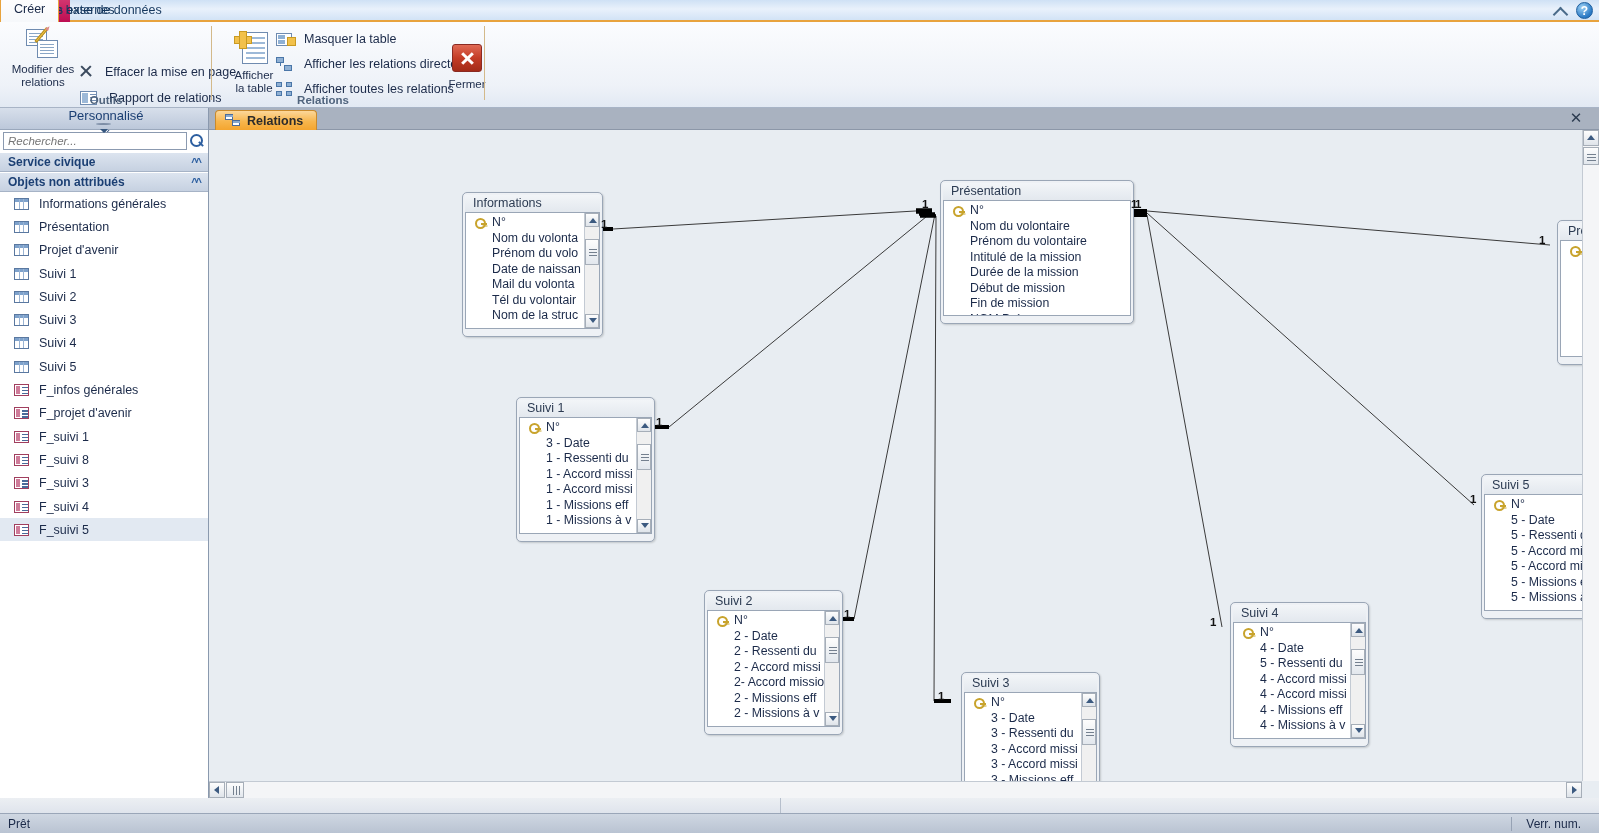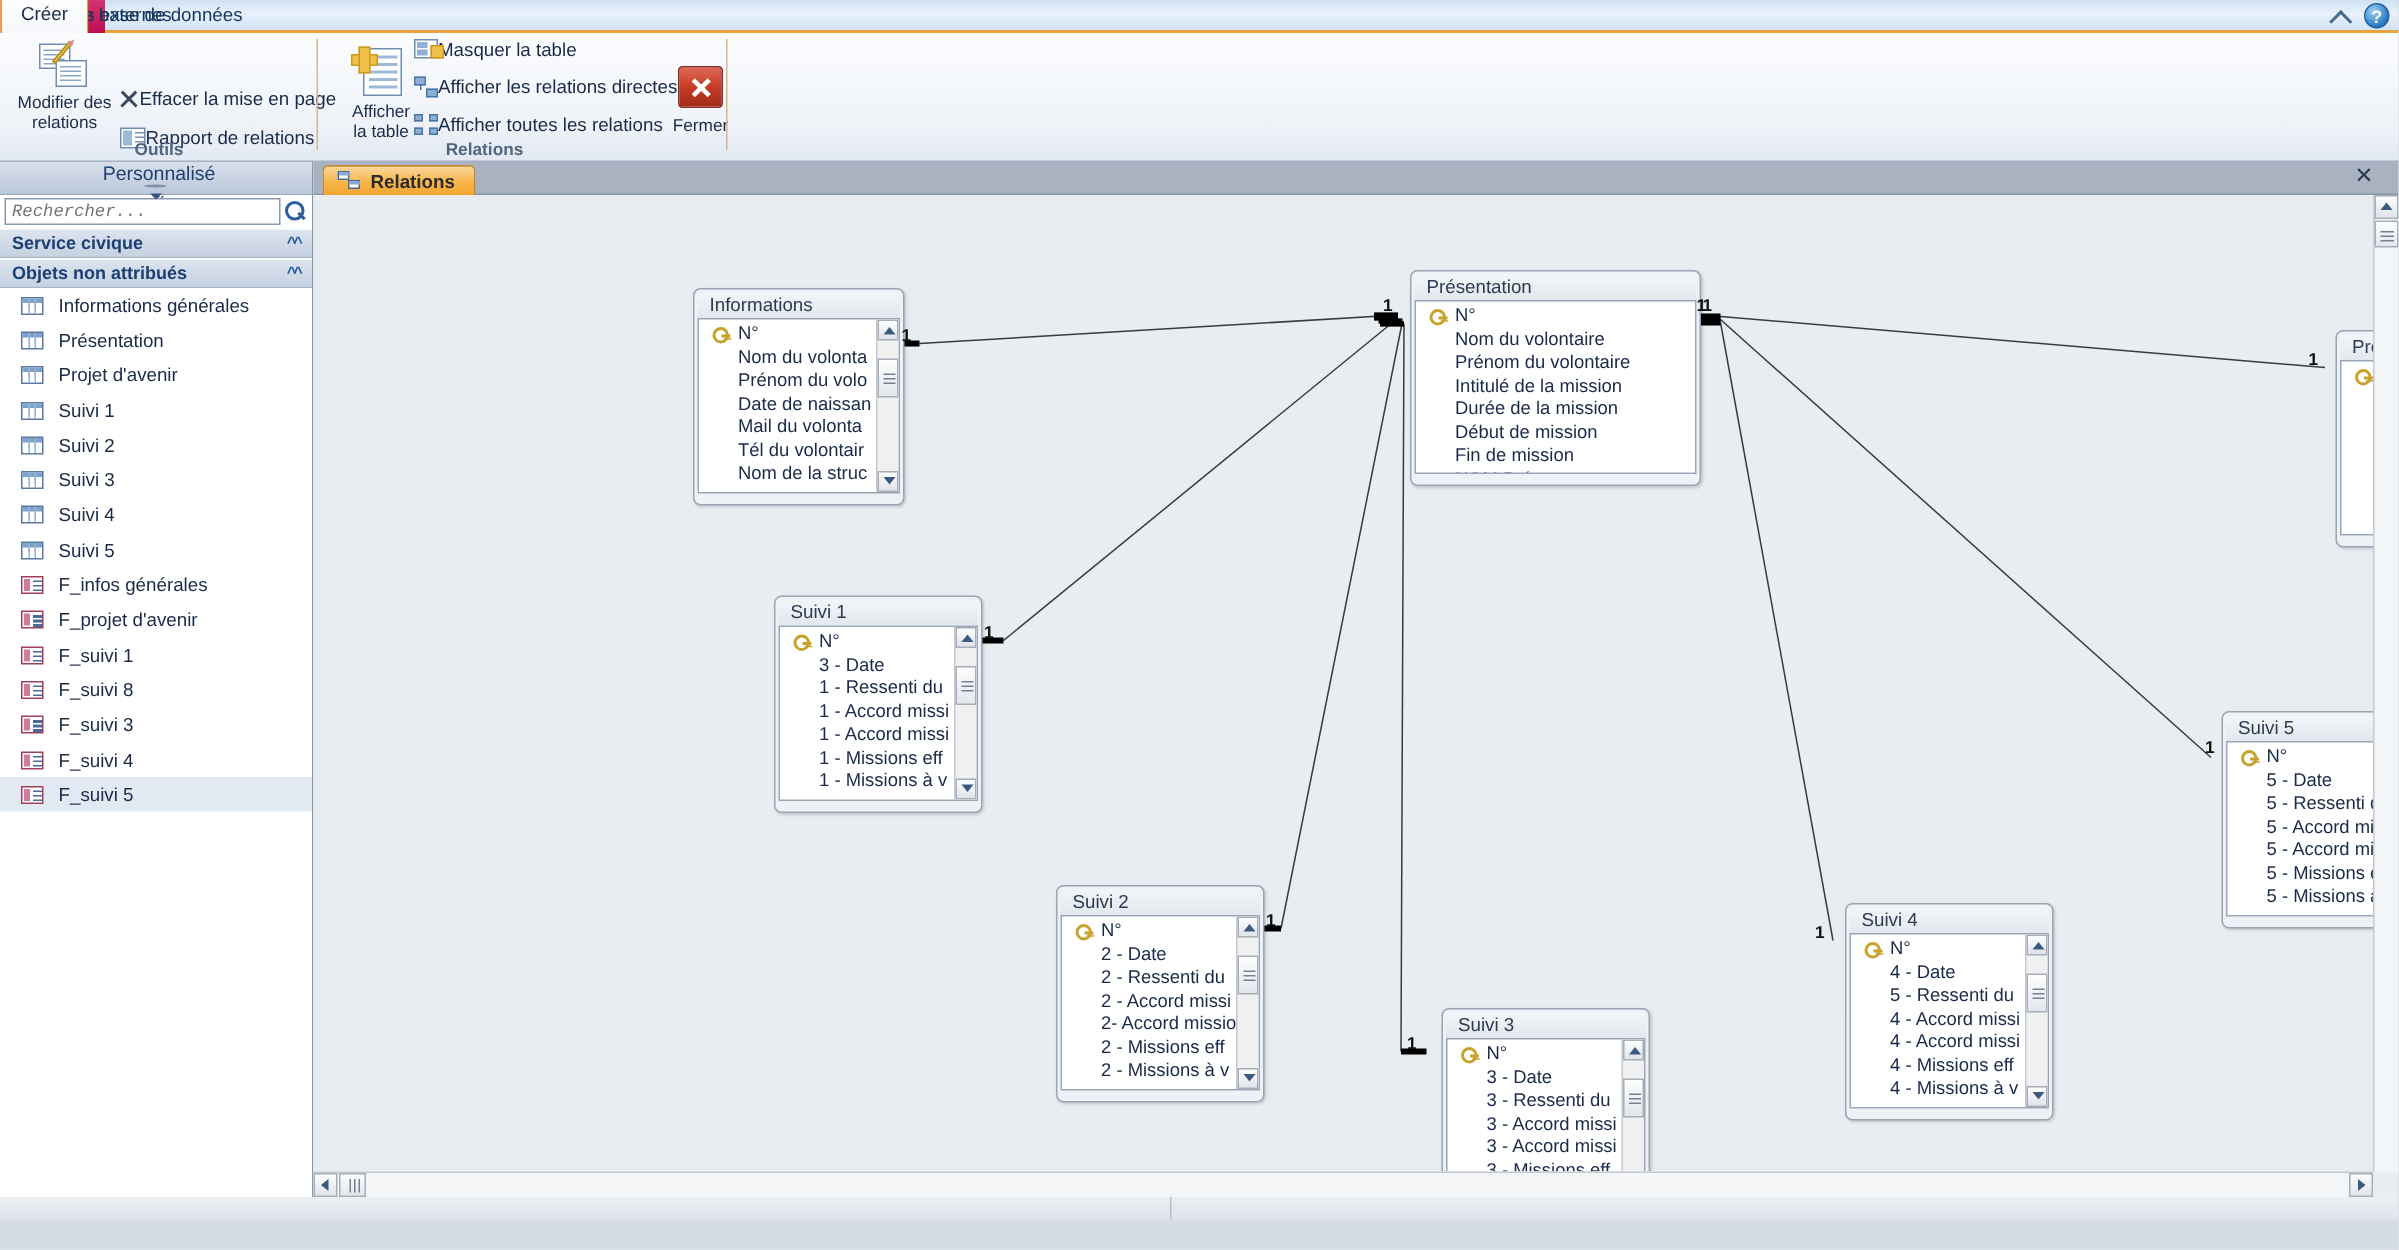--- a/index.html
+++ b/index.html
@@ -59,21 +59,21 @@
     font-size:11.5px;color:#51657e;font-weight:bold;
   }
   .rgroup .sep{
     position:absolute;right:0;top:4px;width:1px;height:74px;background:#d3b98a;
   }
   .bigbtn{
     position:absolute;text-align:center;width:74px;cursor:default;
   }
   .bigbtn .lbl{font-size:11.5px;line-height:13px;color:#1b2a49;}
   .smallbtn{
-    position:absolute;height:20px;display:flex;align-items:flex-start;gap:0;
+    position:absolute;height:20px;display:flex;align-items:flex-end;gap:12px;
     font-size:12.5px;color:#1b2a49;cursor:default;white-space:nowrap;
   }
 
   
   .ic{display:inline-block;position:relative;flex:0 0 auto;}
   .ic-doc-pencil{width:34px;height:32px;}
   .ic-doc-pencil .p1{position:absolute;left:0;top:1px;width:21px;height:17px;background:#fff;border:1px solid #6f8bb0;}
   .ic-doc-pencil .p1::after{content:"";position:absolute;left:2px;top:3px;width:14px;height:1px;
      box-shadow:0 0 0 0 #8aa6c6,0 3px 0 0 #8aa6c6,0 6px 0 0 #8aa6c6,0 9px 0 0 #8aa6c6;background:#8aa6c6;}
   .ic-doc-pencil .p2{position:absolute;left:11px;top:12px;width:21px;height:18px;background:#fff;border:1px solid #6f8bb0;}
@@ -139,21 +139,21 @@
   .nav-dd{
     width:15px;height:15px;border-radius:50%;border:1px solid #7d8ea6;
     background:linear-gradient(to bottom,#f4f7fb,#ccd6e4);position:relative;margin-right:6px;
   }
   .nav-dd::after{content:"";position:absolute;left:3.5px;top:5px;border-left:4px solid transparent;
      border-right:4px solid transparent;border-top:4px solid #35567e;}
   .nav-collapse{font-size:12px;color:#2d4d7a;letter-spacing:-1px;}
   .nav-search{height:22px;display:flex;align-items:center;padding:2px 3px;background:#fff;}
   .nav-search input{
     flex:1;height:18px;border:1px solid #8b9ab0;font-style:italic;font-size:11.5px;
-    padding:0 4px;color:#707a88;font-family:Liberation Mono, monospace;outline:none;
+    padding:0 4px;color:#707a88;font-family:Liberation Sans, sans-serif;outline:none;
   }
   .mag{width:18px;height:18px;position:relative;flex:0 0 auto;}
   .mag::before{content:"";position:absolute;left:3px;top:2px;width:9px;height:9px;border:2px solid #2d5fa0;border-radius:50%;}
   .mag::after{content:"";position:absolute;left:11px;top:11px;width:6px;height:2px;background:#2d5fa0;transform:rotate(45deg);}
   .grp-hdr{
     height:20px;display:flex;align-items:center;padding:0 8px;
     background:linear-gradient(to bottom,#dce4ef 0%,#c6d1e1 100%);
     border-top:1px solid #fff;border-bottom:1px solid #a6b3c6;
     font-weight:bold;font-size:12px;color:#1b3f73;
   }
@@ -652,13 +652,17 @@
     <div class="canv-hsb">
       <div class="sb-btn left"></div>
       <div class="sb-thumb"></div>
       <div class="sb-btn right"></div>
     </div>
   </div>
 
   <div class="filler"></div>
   <div class="fill-line"></div>
 
+  <div class="statusbar">
+    <span class="left">Prêt</span>
+    <span class="right">Verr. num.</span>
+  </div>
 </div>
 
 </body></html>

